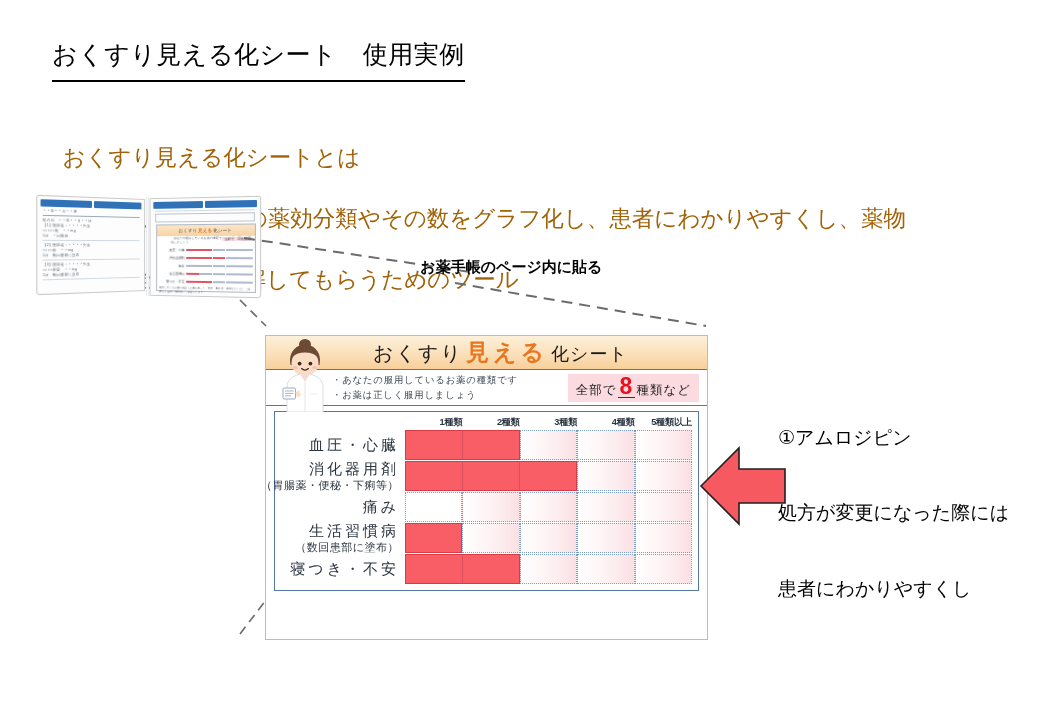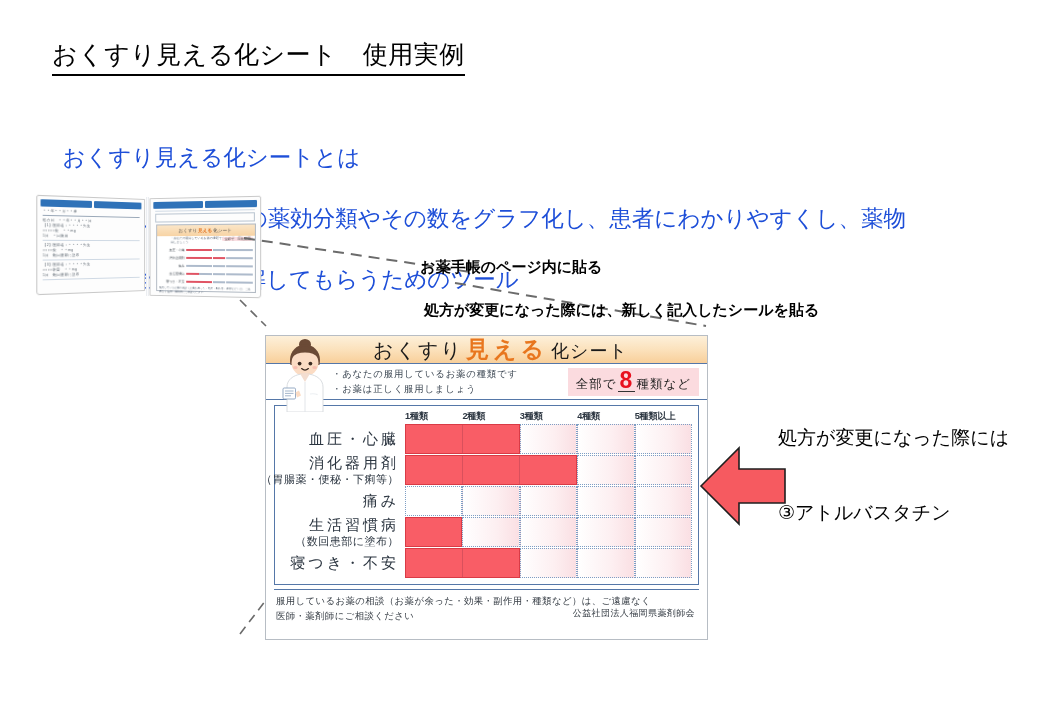--- a/index.html
+++ b/index.html
@@ -12,27 +12,27 @@
     overflow: hidden;
   }
 
   
   #slide-title {
     position: absolute; left: 52px; top: 38px;
     font-size: 25px; color: #000;
     letter-spacing: 0.5px;
     white-space: pre;
     border-bottom: 2px solid #000;
-    padding-bottom: 3px;
+    padding-bottom: 9px;
   }
 
   
   #lead-block {
     position: absolute; left: 50px; top: 112px;
-    font-size: 22.5px; color: #1d4ed8;
+    font-size: 22.5px; color: #a16207;
     line-height: 1.36;
     white-space: pre;
   }
 
   
   #booklet {
     position: absolute; left: 32px; top: 197px;
     width: 232px; height: 102px;
   }
   .bk-page {
@@ -101,21 +101,21 @@
   #callout .l2 { padding-left: 12px; display: block; }
 
   
   #sheet {
     position: absolute; left: 265px; top: 335px;
     width: 443px; height: 305px;
     background: #fff;
     border: 1px solid #b7bdc4;
   }
   #sheet-title-bar {
-    height: 28px;
+    height: 34px;
     background: linear-gradient(180deg,#fdf0da 0%,#fbe0b9 55%,#f8cf9a 100%);
     border-bottom: 1.6px solid #5577a8;
     position: relative;
     display: flex; align-items: center; justify-content: center;
   }
   #sheet-title-text {
     font-size: 20px; color: #1a1a1a; letter-spacing: 2px;
     padding-left: 28px; white-space: nowrap;
   }
   #sheet-title-text em {
@@ -150,21 +150,21 @@
   #chart-wrap { padding: 5px 8px 2px 8px; }
   #chart {
     border: 1.4px solid #5577a8;
     padding: 4px 6px 6px 4px;
     background: #fff;
   }
   #chart-head { display: flex; height: 14px; }
   #chart-head .hd-spacer { width: 126px; flex: none; }
   #chart-head .hd-cells { flex: 1; display: flex; }
   #chart-head .hd-cells span {
-    flex: 1; text-align: left; font-size: 9.2px; color: #2b3540; font-weight: bold;
+    flex: 1; text-align: right; font-size: 9.2px; color: #2b3540; font-weight: bold;
     letter-spacing: -.2px;
   }
   .chart-row { display: flex; align-items: stretch; height: 30px; margin-bottom: 1px; }
   .row-label {
     width: 126px; flex: none; text-align: right; padding-right: 6px;
     display: flex; flex-direction: column; align-items: flex-end; justify-content: center;
   }
   .row-label .rl-main { font-size: 15px; color: #2b3540; letter-spacing: 3px; white-space: nowrap; }
   .row-label .rl-sub  { font-size: 11px;  color: #2b3540; letter-spacing: .5px; white-space: nowrap; margin-top: -1px; }
   .row-track { flex: 1; display: flex; position: relative; }
@@ -315,21 +315,20 @@
 
 <svg id="connectors">
   <line x1="244" y1="238" x2="470" y2="272" stroke="#6b6b6b" stroke-width="2" stroke-dasharray="11,7"></line>
   <line x1="455" y1="283" x2="706" y2="326" stroke="#6b6b6b" stroke-width="2" stroke-dasharray="11,7"></line>
   <line x1="240" y1="300" x2="266" y2="326" stroke="#6b6b6b" stroke-width="1.6" stroke-dasharray="9,6"></line>
   <line x1="240" y1="634" x2="266" y2="600" stroke="#6b6b6b" stroke-width="1.6" stroke-dasharray="9,6"></line>
 </svg>
 
 <div id="callout">
   <span>お薬手帳のページ内に貼る</span>
-  <span class="l2">処方が変更になった際には、新しく記入したシールを貼る</span>
 </div>
 
 <div id="sheet">
 
   <svg id="pharmacist" viewBox="0 0 62 74">
     <ellipse cx="31" cy="6.5" rx="6" ry="5.5" fill="#6b4a36"></ellipse>
     <path d="M16 22c0-9 6.8-15.5 15-15.5S46 13 46 22c0 3-.6 5-.6 5H16.6S16 25 16 22z" fill="#6b4a36"></path>
     <ellipse cx="31" cy="25" rx="13.5" ry="13" fill="#fbdcc4"></ellipse>
     <path d="M17.6 20c1.4-7.5 6.6-11.5 13.4-11.5S43 12.5 44.4 20c-3-3.6-7.6-5.4-13.4-5.4S20.6 16.4 17.6 20z" fill="#6b4a36"></path>
     <circle cx="25.6" cy="25.6" r="1.9" fill="#3a2b22"></circle>
@@ -453,32 +452,28 @@
           <div class="row-bar" style="width:40%">
               <i></i>
               <i></i>
             </div>
         </div>
       </div>
 
     </div>
   </div>
 
-  <div id="sheet-footer">
-    <div id="footer-note">服用しているお薬の相談（お薬が余った・効果・副作用・種類など）は、ご遠慮なく
-医師・薬剤師にご相談ください</div>
-    <div id="footer-org">公益社団法人福岡県薬剤師会</div>
-  </div>
 </div>
 
 <svg id="big-arrow" viewBox="0 0 88 88">
   <polygon points="2,44 40,6 40,27 86,27 86,61 40,61 40,82" fill="#f65a60" stroke="#1f1f1f" stroke-width="1.6"></polygon>
 </svg>
 
 <div id="example-list">
+  <span class="ei">①アムロジピン</span>
   <span class="ei">処方が変更になった際には</span>
-  <span class="ei">③アトルバスタチン</span>
+  <span class="ei">患者にわかりやすくし</span>
   
   
   
   
   
 </div>
 
 </body></html>

